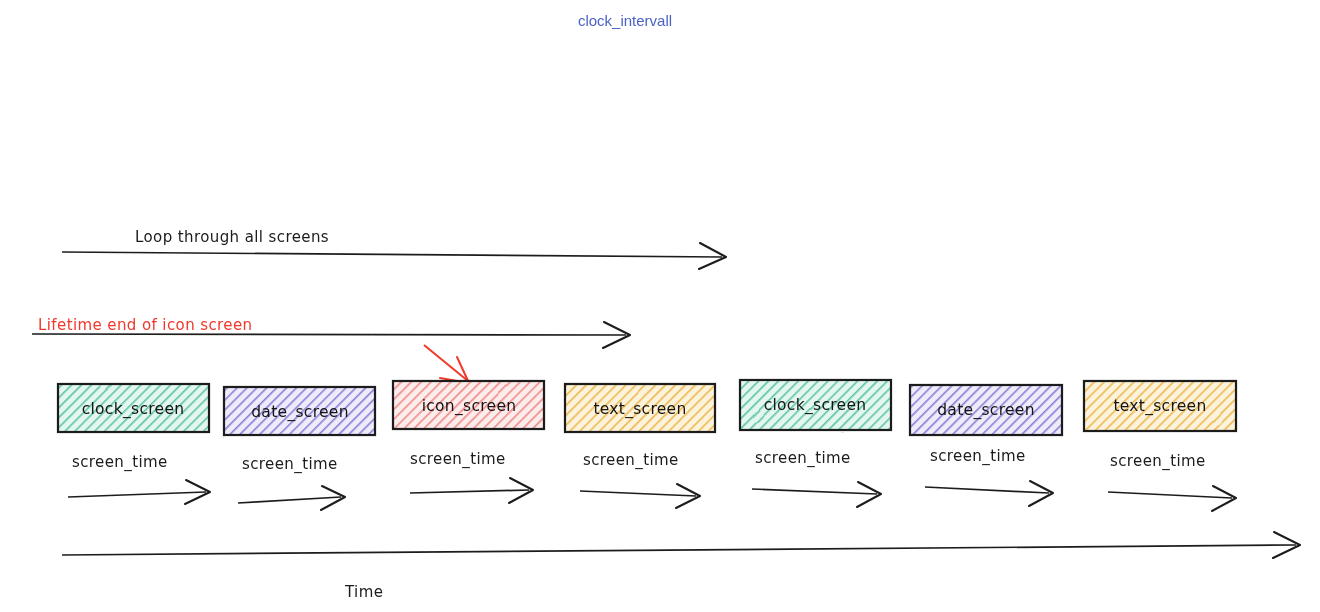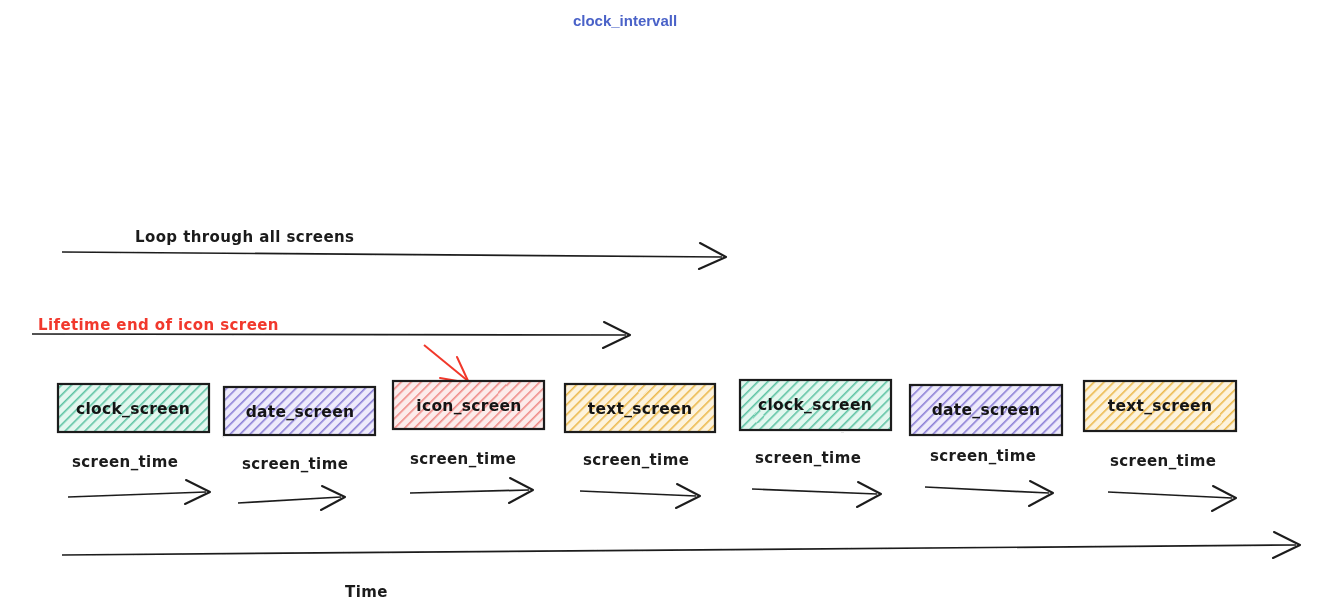--- a/index.html
+++ b/index.html
@@ -12,21 +12,20 @@
     height: 612px;
     position: relative;
     overflow: hidden;
     font-family: "DejaVu Sans", sans-serif;
   }
   #diagram-root {
     position: absolute;
     inset: 0;
     width: 1292px;
     height: 612px;
-    font-weight: bold;
   }
   .svg-layer {
     position: absolute;
     top: 0;
     left: 0;
     width: 1320px;
     height: 612px;
   }
   .hand-text {
     font-family: "DejaVu Sans", sans-serif;

